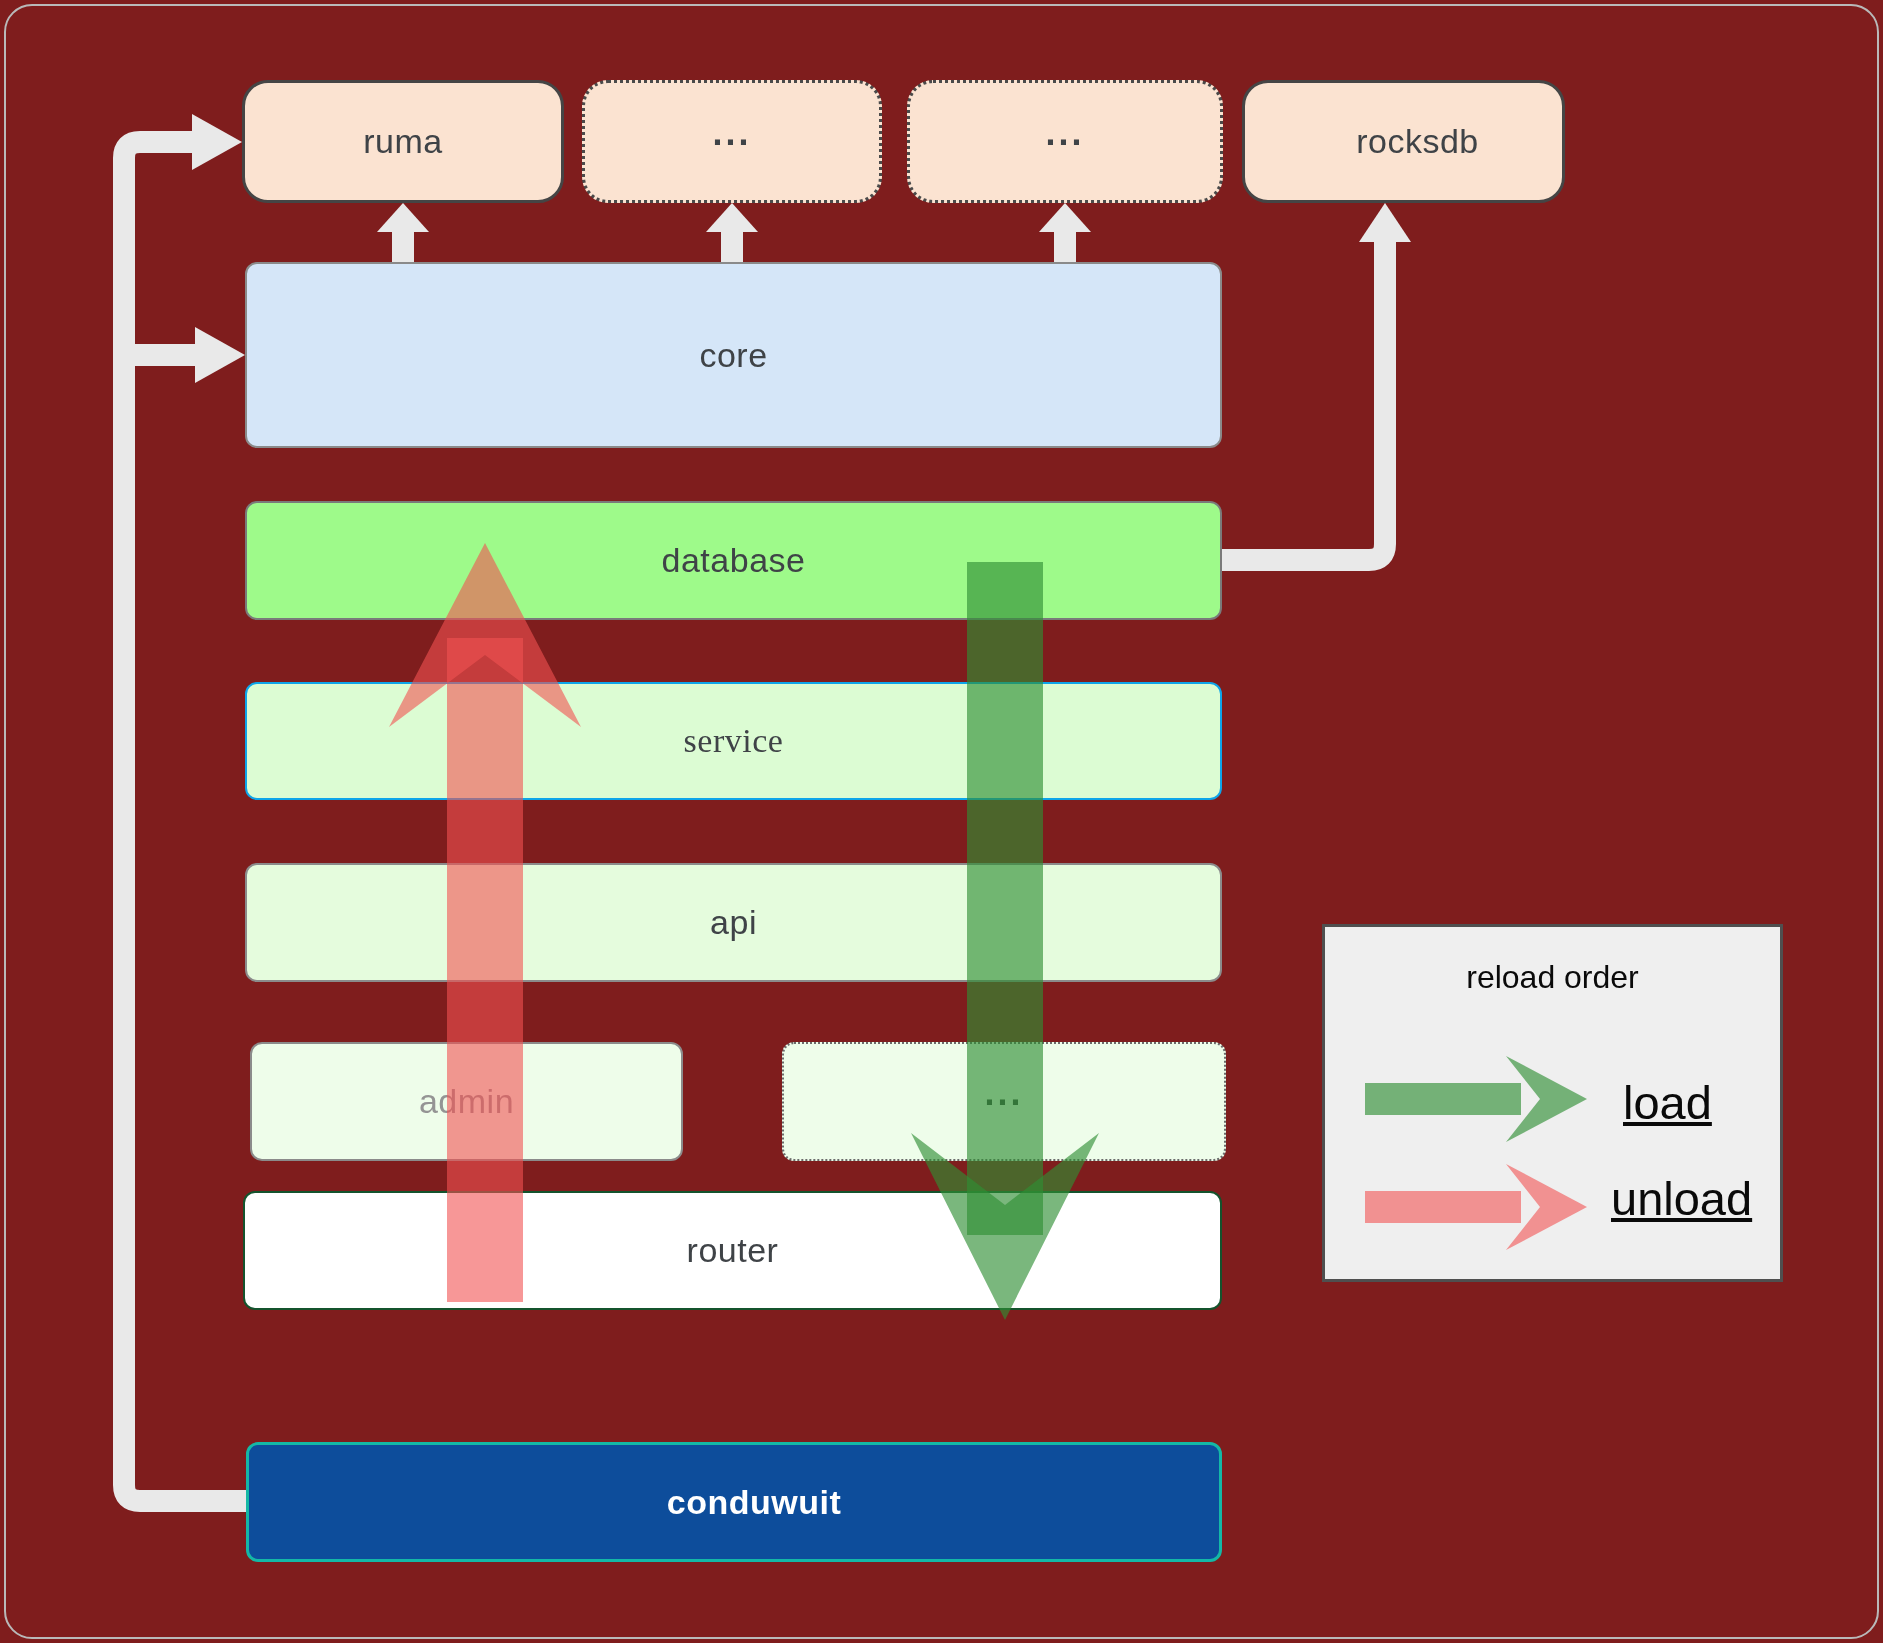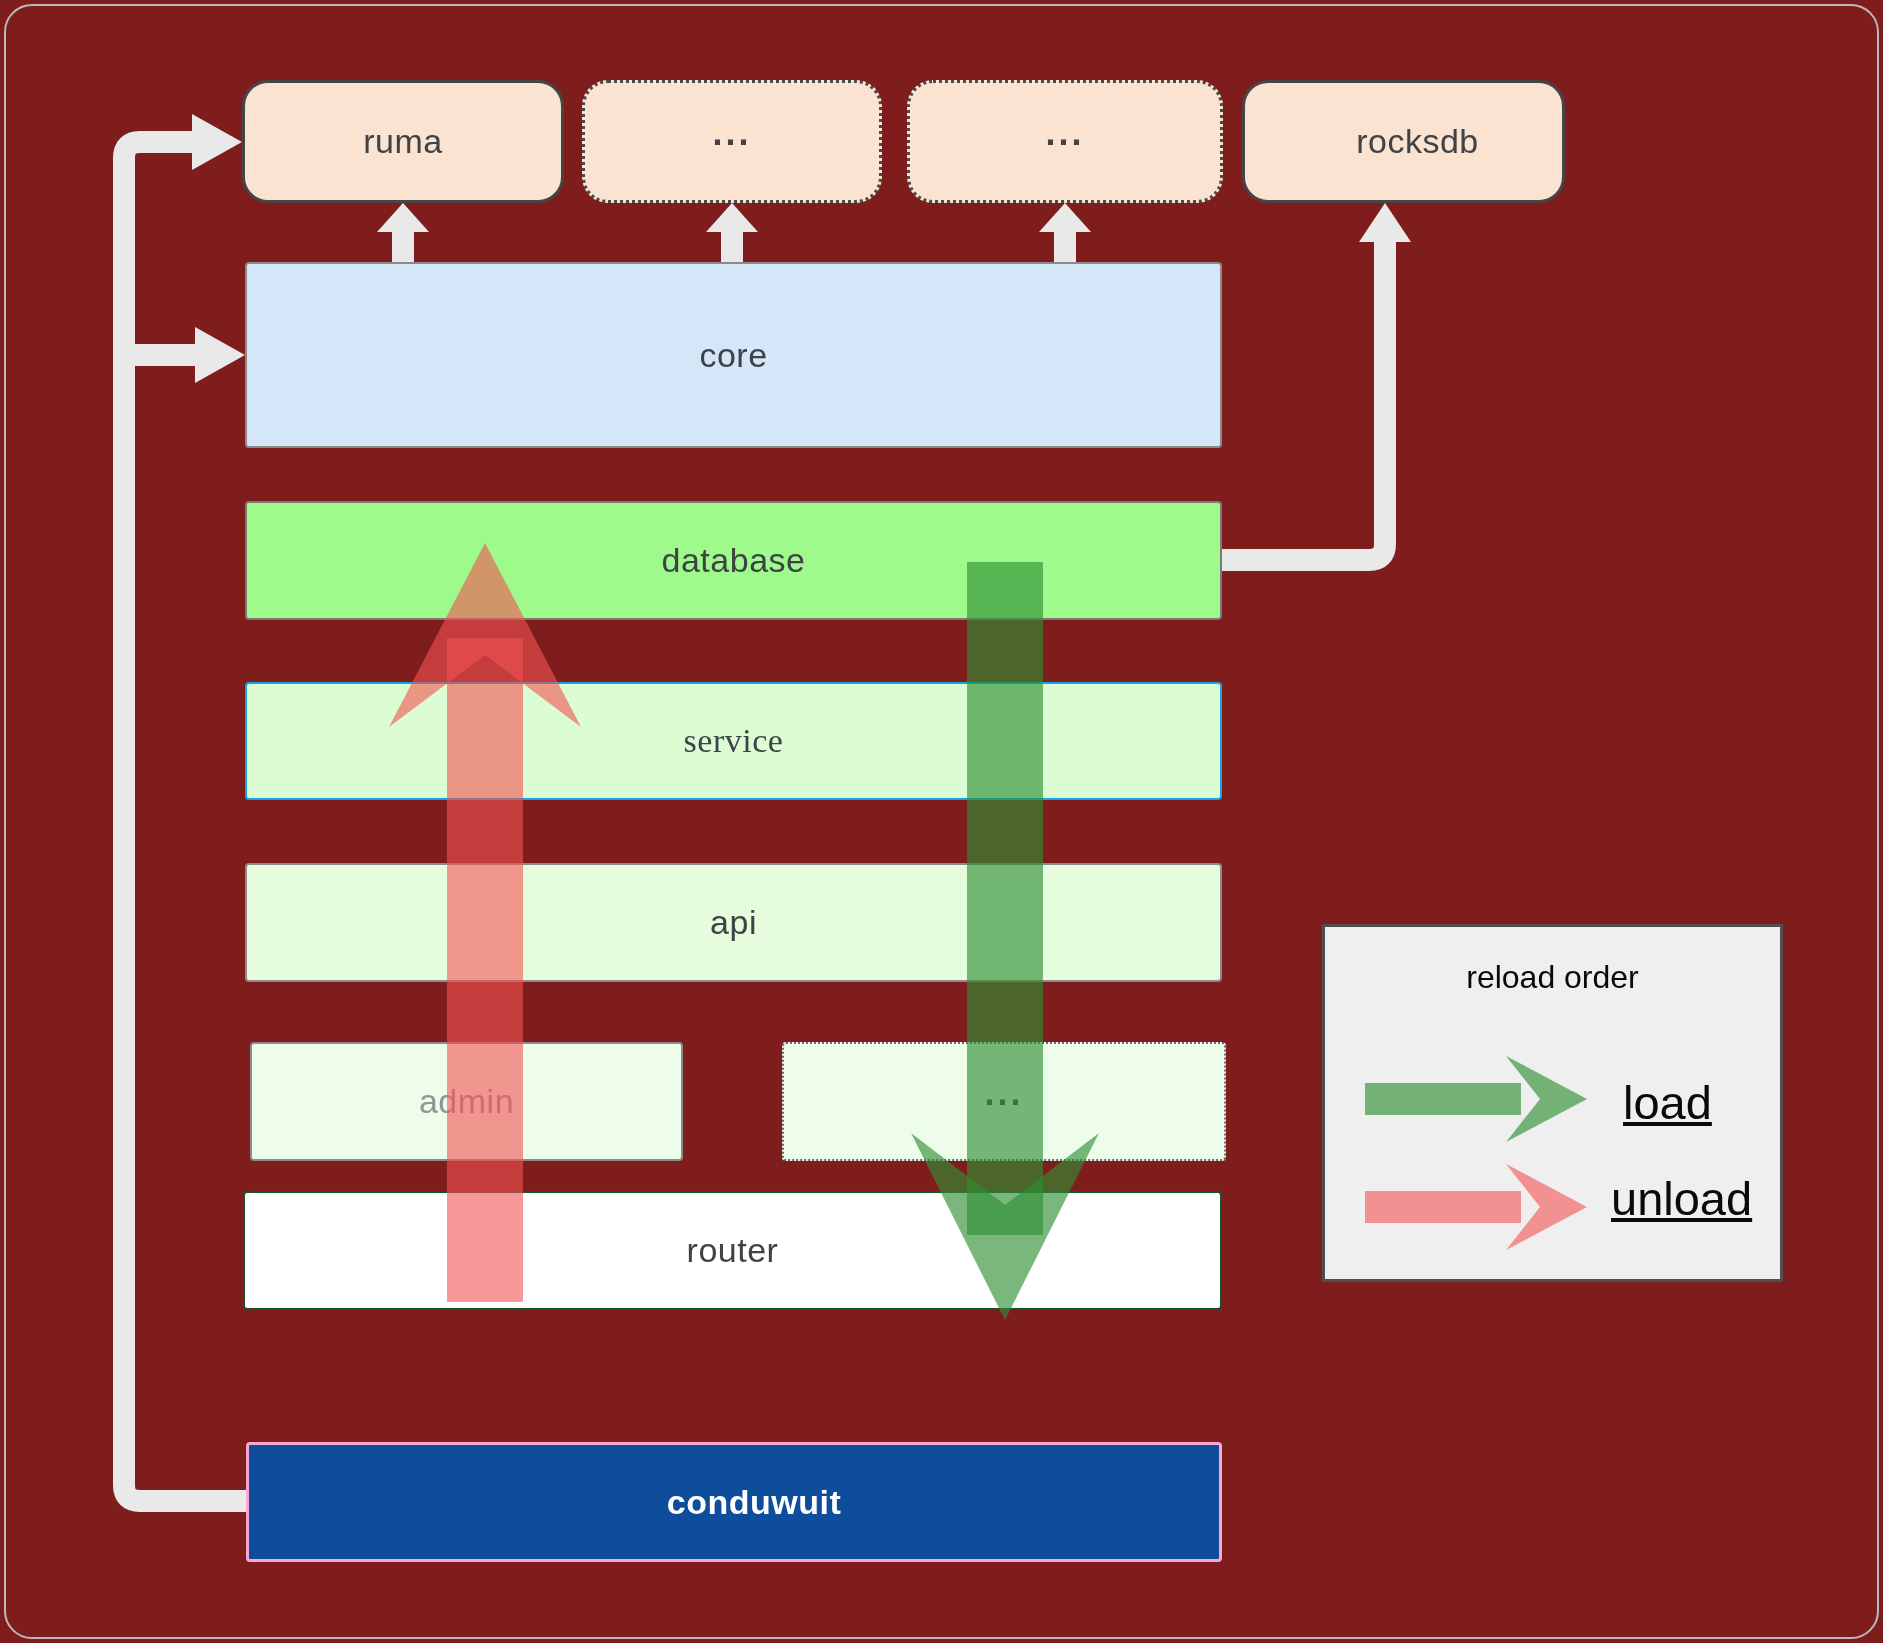--- a/index.html
+++ b/index.html
@@ -11,40 +11,40 @@
     position:absolute;left:4px;top:4px;right:4px;bottom:4px;
     border:2px solid #b9b9b9;border-radius:28px;pointer-events:none;
   }
   svg.layer{position:absolute;left:0;top:0;width:1883px;height:1643px;}
   #connector-layer{z-index:1;}
   .nodes{position:absolute;left:0;top:0;width:100%;height:100%;z-index:2;}
   #flow-layer{z-index:3;pointer-events:none;}
 
   .node{
     position:absolute;display:flex;align-items:center;justify-content:center;
-    box-sizing:border-box;border-radius:4px;font-size:34px;color:var(--label);
+    box-sizing:border-box;border-radius:12px;font-size:34px;color:var(--label);
     letter-spacing:0.5px;
   }
   .peach{background:var(--peach);border:3px solid #454545;border-radius:26px;}
   .peach.dotted{border:3px dotted #4a4a4a;}
   .dots{transform:translateY(-9px);font-weight:bold;letter-spacing:3px;font-size:36px;}
 
   #node-ruma{left:242px;top:80px;width:322px;height:123px;}
   #node-ellipsis1{left:582px;top:80px;width:300px;height:123px;}
   #node-ellipsis2{left:907px;top:80px;width:316px;height:123px;}
   #node-rocksdb{left:1242px;top:80px;width:323px;height:123px;padding-left:28px;}
 
   #node-core{left:245px;top:262px;width:977px;height:186px;background:var(--core-blue);border:2px solid #8a8a8a;}
   #node-database{left:245px;top:501px;width:977px;height:119px;background:var(--database-green);border:2px solid #7a7a7a;}
   #node-service{left:245px;top:682px;width:977px;height:118px;background:var(--service-green);border:2px solid #0ea5e9;font-family:Liberation Serif, serif;}
   #node-api{left:245px;top:863px;width:977px;height:119px;background:var(--api-green);border:2px solid #8b8b8b;}
   #node-admin{left:250px;top:1042px;width:433px;height:119px;background:var(--admin-green);border:2px solid #8b8b8b;color:var(--admin-label);}
   #node-admin-ellipsis{left:782px;top:1042px;width:444px;height:119px;background:var(--admin-green);border:2px dotted #6a6a6a;color:#3f4a44;}
   #node-router{left:243px;top:1191px;width:979px;height:119px;background:var(--router-white);border:2px solid #14532d;}
-  #node-conduwuit{left:246px;top:1442px;width:976px;height:120px;background:var(--conduwuit-blue);border:3px solid #f9a8d4;color:#ffffff;font-weight:bold;padding-left:40px;}
+  #node-conduwuit{left:246px;top:1442px;width:976px;height:120px;background:var(--conduwuit-blue);border:3px solid #14b8a6;color:#ffffff;font-weight:bold;padding-left:40px;}
 
   #legend{
     position:absolute;left:1322px;top:924px;width:461px;height:358px;z-index:2;
     background:var(--legend-bg);border:3px solid #4f4f4f;box-sizing:border-box;
   }
   #legend-title{
     position:absolute;left:0;top:32px;width:100%;text-align:center;
     font-size:32px;color:#0a0a0a;
   }
   .legend-arrow{position:absolute;left:40px;width:232px;height:94px;}

